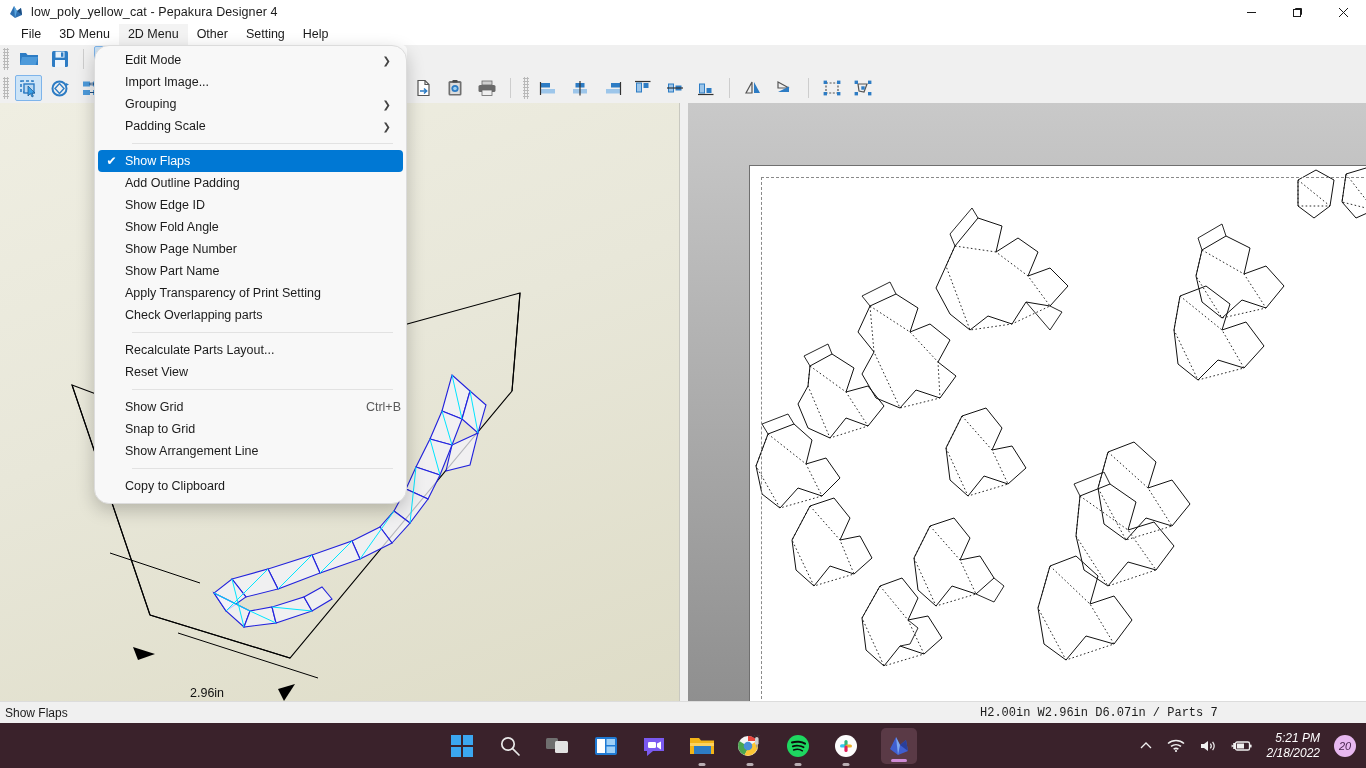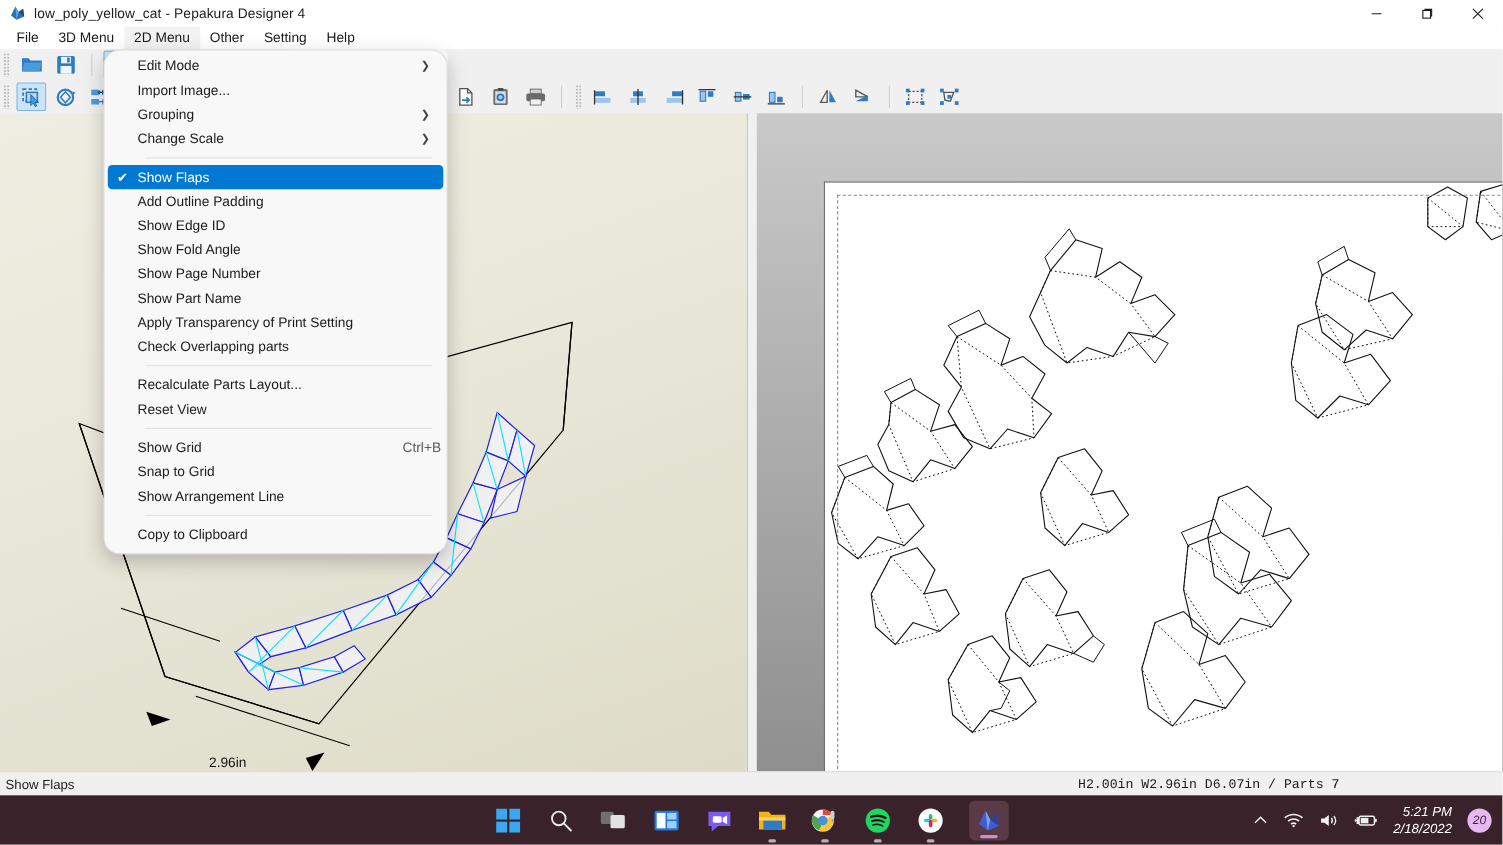--- a/index.html
+++ b/index.html
@@ -17,21 +17,21 @@
   }
   .title-icon { width:16px; height:16px; margin-left:8px; margin-right:7px; position:relative; flex:none; }
   .title-text { font-size:12.5px; color:#1b1b1b; letter-spacing:.1px; }
   .wincontrols { position:absolute; right:0; top:0; height:24px; display:flex; }
   .wc { width:46px; height:24px; display:flex; align-items:center; justify-content:center;
         font-size:11px; color:#1b1b1b; font-family:"DejaVu Sans", sans-serif; }
 
   
   .menubar {
     position:absolute; left:0; top:24px; width:1366px; height:21px;
-    background:#ffffff; display:flex; align-items:flex-end; padding-left:6px;
+    background:#ffffff; display:flex; align-items:flex-end; padding-left:12px;
   }
   .menubar .mi {
     font-size:12.5px; color:#1b1b1b; padding:2px 9px; line-height:17px; cursor:default;
   }
   .menubar .mi.active { background:#f3f3f3; }
 
   
   .toolstrip {
     position:absolute; left:0; top:45px; width:1366px; height:58px;
     background:#f0f0f0;
@@ -463,21 +463,21 @@
     </div>
 
     <div class="ditem">
       <span class="check"></span>
       <span class="lbl">Grouping</span>
       <span class="arrow">❯</span>
     </div>
 
     <div class="ditem">
       <span class="check"></span>
-      <span class="lbl">Change Scale</span>
+      <span class="lbl">Padding Scale</span>
       <span class="arrow">❯</span>
     </div>
 
     <div class="dsep"></div>
 
     <div class="ditem highlight">
       <span class="check">✔</span>
       <span class="lbl">Show Flaps</span>
     </div>
 

